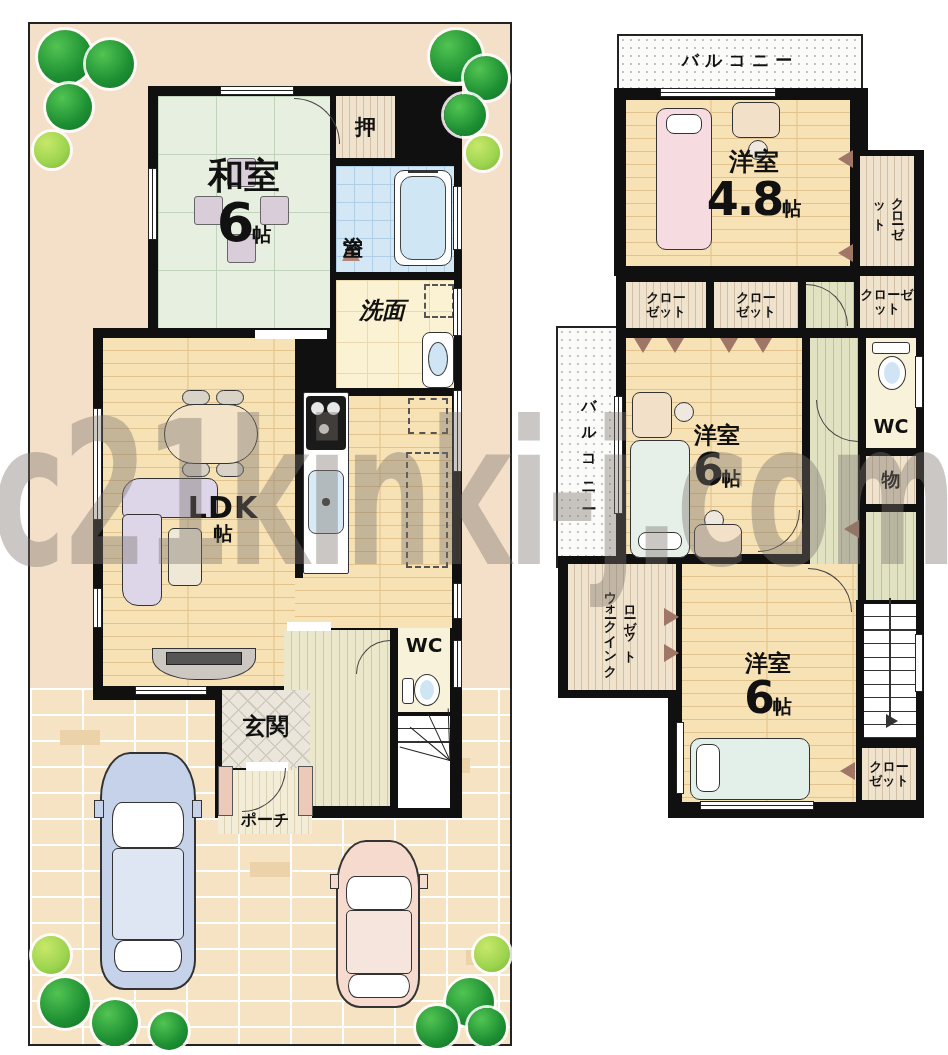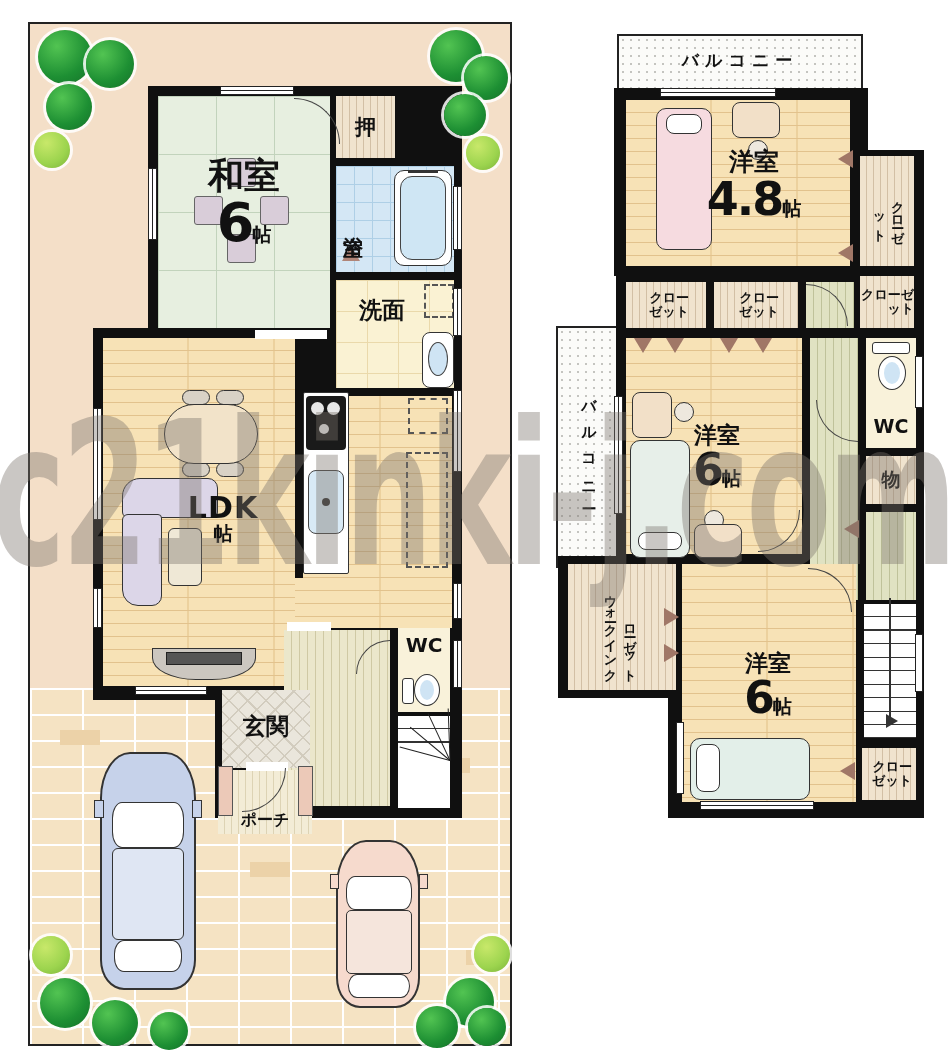--- a/index.html
+++ b/index.html
@@ -34,21 +34,21 @@
   .tri-up{position:absolute;width:0;height:0;border-left:9px solid transparent;border-right:9px solid transparent;border-bottom:15px solid #b08578;}
   .tri-left{position:absolute;width:0;height:0;border-top:9px solid transparent;border-bottom:9px solid transparent;border-right:15px solid #a07767;}
   .tri-right{position:absolute;width:0;height:0;border-top:9px solid transparent;border-bottom:9px solid transparent;border-left:15px solid #a07767;}
   
   .furn{position:absolute;box-sizing:border-box;border:1.8px solid #333;background:#fff;border-radius:8px;}
   .circle{border-radius:50%;}
   .dashed{position:absolute;box-sizing:border-box;border:2px dashed #555;background:transparent;}
   .zab{position:absolute;width:27px;height:27px;background:#d9cdd9;border:1.5px solid #666;border-radius:3px;}
   .pillar{position:absolute;background:#ecc9b8;border:1.5px solid #555;}
   
-  .lbl{position:absolute;color:#111;font-weight:bold;display:flex;flex-direction:column;align-items:center;justify-content:center;text-align:right;line-height:1.05;z-index:30;}
+  .lbl{position:absolute;color:#111;font-weight:bold;display:flex;flex-direction:column;align-items:center;justify-content:center;text-align:center;line-height:1.05;z-index:30;}
   .numrow{display:flex;align-items:baseline;}
   .num{font-weight:bold;letter-spacing:-2px;}
   .unit{font-weight:bold;font-size:19px;}
   .vert{writing-mode:vertical-rl;text-orientation:upright;display:block;}
   .vlr{writing-mode:vertical-lr;text-orientation:upright;display:block;}
   
   .car{position:absolute;box-sizing:border-box;border:2px solid #333;border-radius:30px 30px 24px 24px/46px 46px 30px 30px;}
   .carpart{position:absolute;box-sizing:border-box;border:1.6px solid #333;}
   .bush{position:absolute;border-radius:50%;background:radial-gradient(circle at 35% 30%,#52c452,#1d8f33 60%,#157029);box-shadow:0 0 0 3px rgba(255,255,255,.85);}
   .bush.light{background:radial-gradient(circle at 35% 30%,#c8e86a,#9cd44e 60%,#7ab33a);}
@@ -153,21 +153,21 @@
         <span class="unit">帖</span>
       </span>
   </div>
   <div class="lbl" style="left:336px;top:96px;width:59px;height:62px;">
     <span style="font-size:21px;">押</span>
   </div>
   <div class="lbl" style="left:338px;top:176px;width:30px;height:90px;">
     <span class="vert" style="font-size:20px;">浴室</span>
   </div>
   <div class="lbl" style="left:336px;top:290px;width:92px;height:40px;">
-    <span style="font-size:23px;">洗面</span>
+    <span style="font-size:23px;font-style:italic;">洗面</span>
   </div>
   <div class="lbl" style="left:148px;top:468px;width:150px;height:100px;">
     <span style="font-size:30px;letter-spacing:1px;">LDK</span>
     <span class="numrow">
         <span class="unit">帖</span>
       </span>
   </div>
   <div class="lbl" style="left:398px;top:632px;width:52px;height:26px;">
     <span style="font-size:20px;">WC</span>
   </div>

